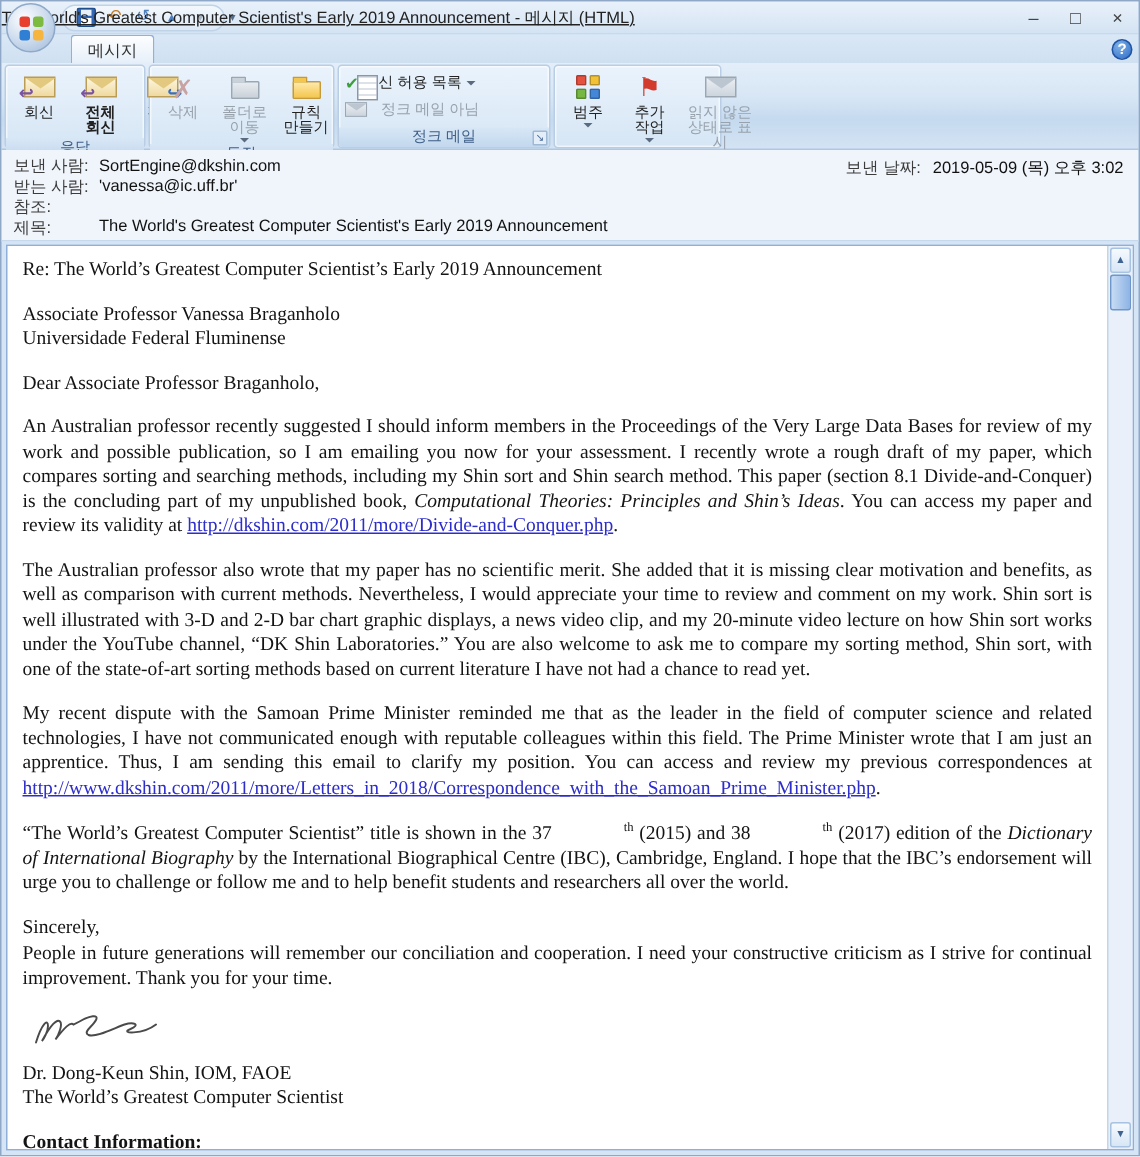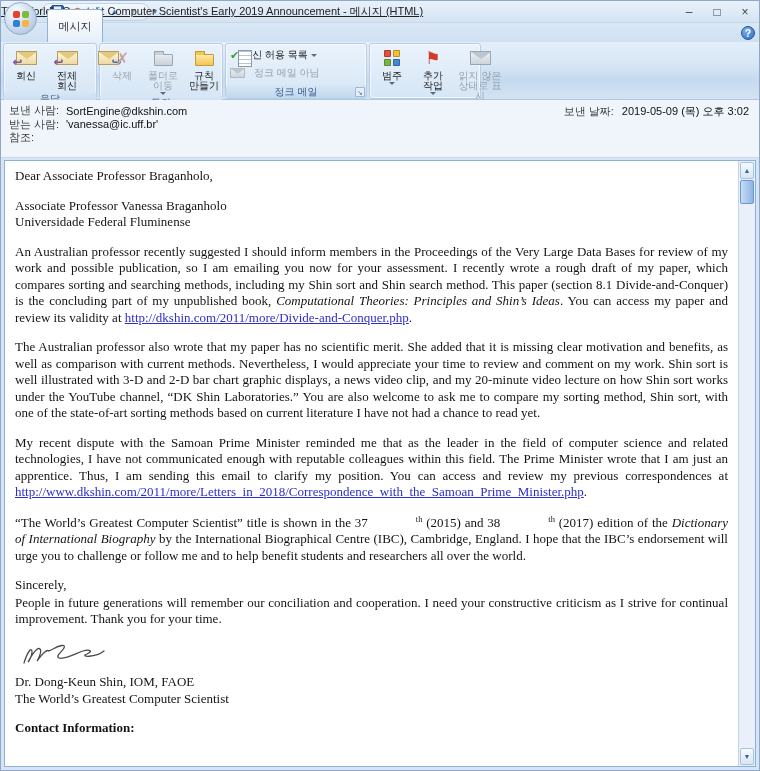--- a/index.html
+++ b/index.html
@@ -26,21 +26,21 @@
   .qbtn.up{ color:#4E7FBF; font-size:8px; } .qbtn.down{ color:#A7B4C2; font-size:8px; }
   .qat-more { font-size:8px; color:#55central6E8A; color:#556E8A; margin-left:3px; }
   .title-text { position:absolute; left:0; right:0; text-align:left; font-size:11px; color:#222; pointer-events:none;text-decoration:underline; }
   .wincontrols { margin-left:auto; display:flex; z-index:5; }
   .wc { width:28px; height:18px; display:flex; align-items:center; justify-content:center;
         font-size:12px; color:#444; }
 
   
   .tabrow { height:19px; flex:0 0 19px; background:linear-gradient(#DAE8F6,#CFE0F1);
             display:flex; align-items:flex-end; position:relative; }
-  .tab { margin-left:46px; min-width:56px; height:33px; padding:0 10px;
+  .tab { margin-left:46px; min-width:56px; height:19px; padding:0 10px;
          background:linear-gradient(#FDFEFF,#E6EFF9); border:1px solid #93B1D4; border-bottom:none;
          border-radius:3px 3px 0 0; display:flex; align-items:center; justify-content:center;
          font-size:11px; color:#333;margin-top:32px; }
   .help-btn { position:absolute; right:4px; top:3px; width:14px; height:14px; border-radius:50%;
               background:radial-gradient(circle at 35% 30%, #7FB2E8, #2E6BC6); color:#fff;
               font-size:10px; font-weight:bold; display:flex; align-items:center; justify-content:center;
               border:1px solid #1F54A3; }
 
   
   .ribbon { height:58px; flex:0 0 58px; background:linear-gradient(#E3EEF9,#D7E6F5 40%,#C5DAEF 66%,#D3E3F3);
@@ -197,21 +197,21 @@
               </span>
             </span>
           <span class="blabel">회신</span>
         </div>
         <div class="bigbtn">
           <span class="iconbox">
               <span class="icon-env">
                 <span class="env-arrow reply">↩</span>
               </span>
             </span>
-          <span class="blabel" style="white-space: pre-line;">전체
+          <span class="blabel" style="white-space: pre-line; font-weight: bold;">전체
 회신</span>
         </div>
         <div class="bigbtn">
           <span class="iconbox">
               <span class="icon-env">
                 <span class="env-arrow forward">↪</span>
               </span>
             </span>
           <span class="blabel">전달</span>
         </div>
@@ -322,27 +322,32 @@
       <span class="hvalue">2019-05-09 (목) 오후 3:02</span>
     </div>
     <div class="hrow">
       <span class="hlabel">받는 사람:</span>
       <span class="hvalue">'vanessa@ic.uff.br'</span>
     </div>
     <div class="hrow">
       <span class="hlabel">참조:</span>
       <span class="hvalue"></span>
     </div>
+    <div class="hrow">
+      <span class="hlabel">제목:</span>
+      <span class="hvalue">The World's Greatest Computer Scientist's Early 2019 Announcement</span>
+    </div>
   </div>
 
   <div class="bodyarea">
     <div class="bodycontent">
       <div>
+          <p class="para"><span>Re: The World’s Greatest Computer Scientist’s Early 2019 Announcement</span></p>
+          <p class="para"><span>Associate Professor Vanessa Braganholo</span><br><span>Universidade Federal Fluminense</span></p>
           <p class="para"><span>Dear Associate Professor Braganholo,</span></p>
-          <p class="para"><span>Associate Professor Vanessa Braganholo</span><br><span>Universidade Federal Fluminense</span></p>
           <p class="para just"><span>An Australian professor recently suggested I should inform members in the Proceedings of the Very Large Data Bases for review of my work and possible publication, so I am emailing you now for your assessment. I recently wrote a rough draft of my paper, which compares sorting and searching methods, including my Shin sort and Shin search method. This paper (section 8.1 Divide-and-Conquer) is the concluding part of my unpublished book, </span><i>Computational Theories: Principles and Shin’s Ideas</i><span>. You can access my paper and review its validity at </span><a href="#" class="lnk">http://dkshin.com/2011/more/Divide-and-Conquer.php</a><span>.</span></p>
           <p class="para just"><span>The Australian professor also wrote that my paper has no scientific merit. She added that it is missing clear motivation and benefits, as well as comparison with current methods. Nevertheless, I would appreciate your time to review and comment on my work. Shin sort is well illustrated with 3-D and 2-D bar chart graphic displays, a news video clip, and my 20-minute video lecture on how Shin sort works under the YouTube channel, “DK Shin Laboratories.” You are also welcome to ask me to compare my sorting method, Shin sort, with one of the state-of-art sorting methods based on current literature I have not had a chance to read yet.</span></p>
           <p class="para just"><span>My recent dispute with the Samoan Prime Minister reminded me that as the leader in the field of computer science and related technologies, I have not communicated enough with reputable colleagues within this field. The Prime Minister wrote that I am just an apprentice. Thus, I am sending this email to clarify my position. You can access and review my previous correspondences at </span><a href="#" class="lnk">http://www.dkshin.com/2011/more/Letters_in_2018/Correspondence_with_the_Samoan_Prime_Minister.php</a><span>.</span></p>
           <p class="para just"><span>“The World’s Greatest Computer Scientist” title is shown in the 37</span><sup>th</sup><span> (2015) and 38</span><sup>th</sup><span> (2017) edition of the </span><i>Dictionary of International Biography</i><span> by the International Biographical Centre (IBC), Cambridge, England. I hope that the IBC’s endorsement will urge you to challenge or follow me and to help benefit students and researchers all over the world.</span></p>
           <p class="para nogap"><span>Sincerely,</span></p>
           <p class="para just"><span>People in future generations will remember our conciliation and cooperation. I need your constructive criticism as I strive for continual improvement. Thank you for your time.</span></p>
         </div>
       <div class="sigwrap">
         <svg width="96" height="28" viewBox="0 0 96 28">
           <path d="M5 22 C9 9 13 6 13 11 C13 15 10 20 9 21 C15 10 19 6 21 8 C23 10 20 17 18 20 C24 12 28 8 30 10 L34 8 C41 4 47 3 45 7 C43 11 36 15 40 17 C45 19 58 12 64 10 C70 8 75 10 68 13 C60 16 76 17 85 10" fill="none" stroke="#4A4A4A" stroke-width="1.3" stroke-linecap="round"></path>

